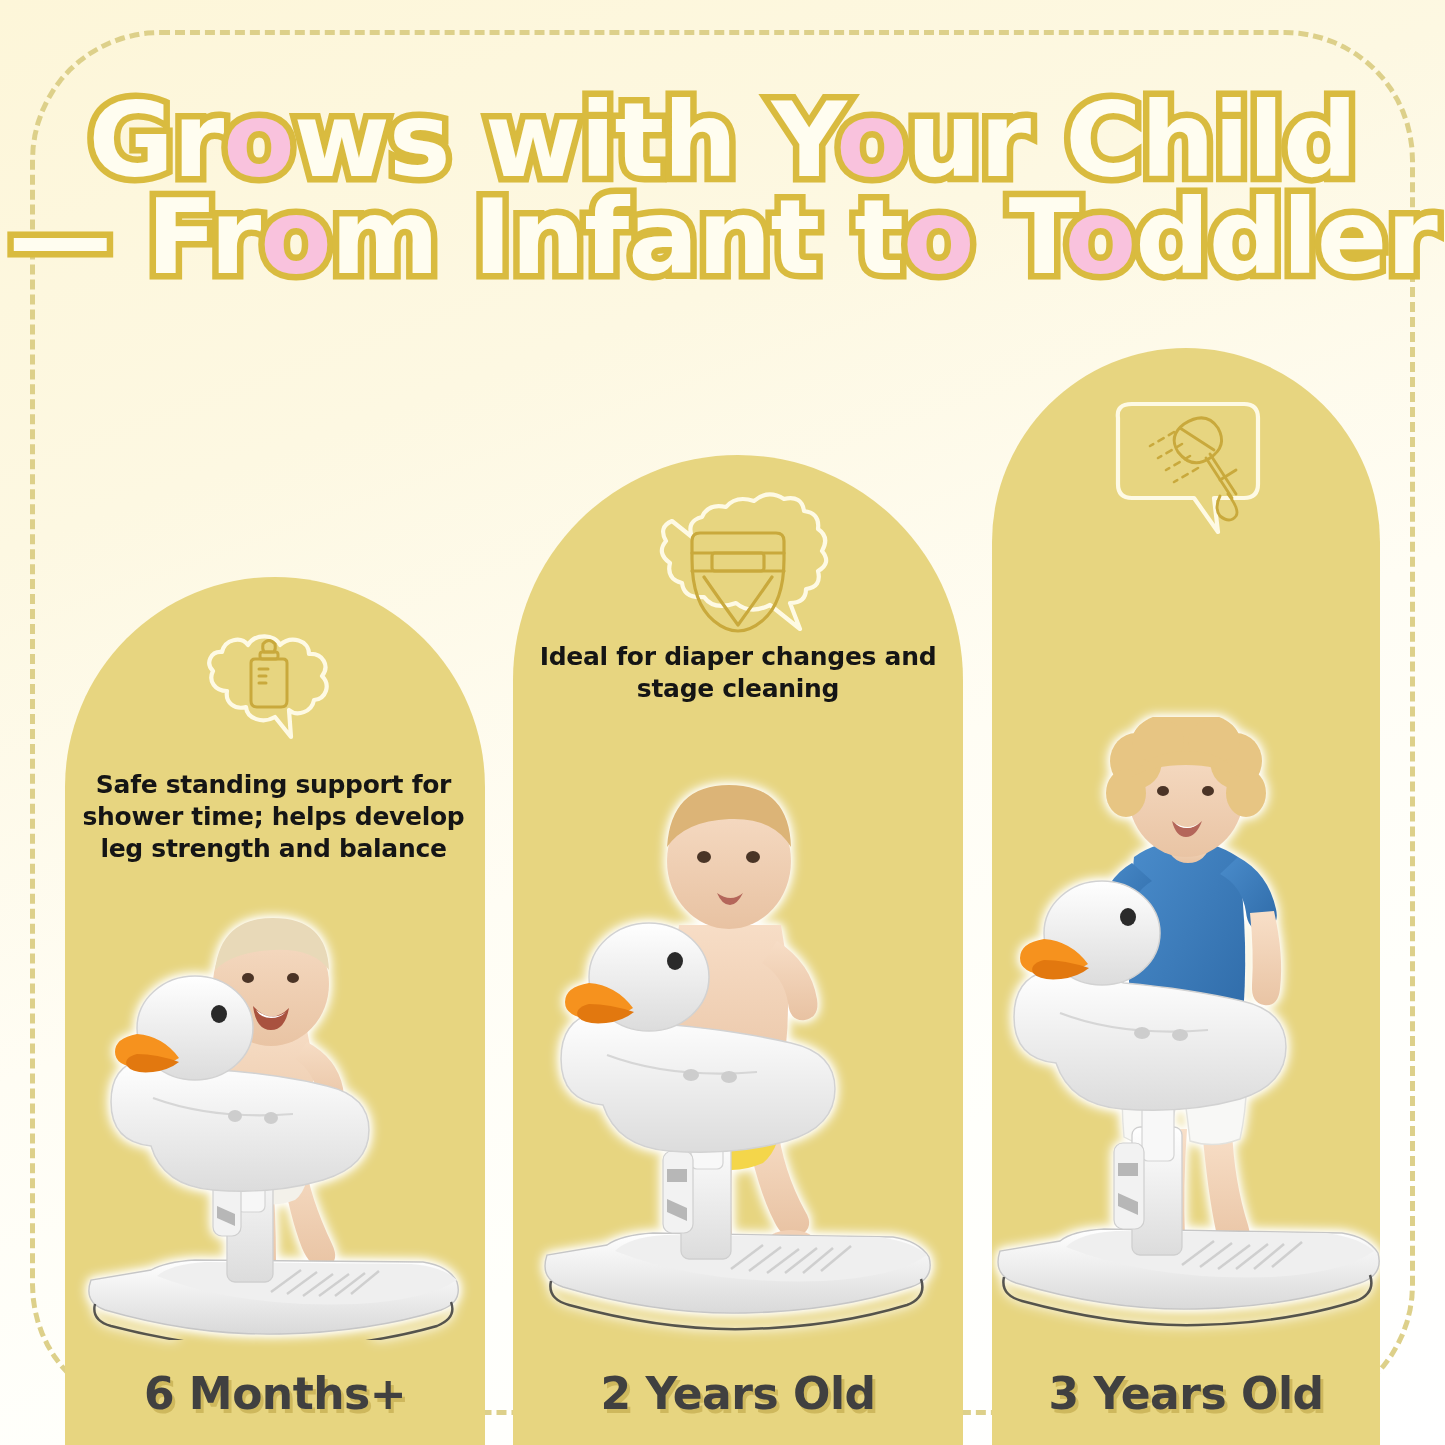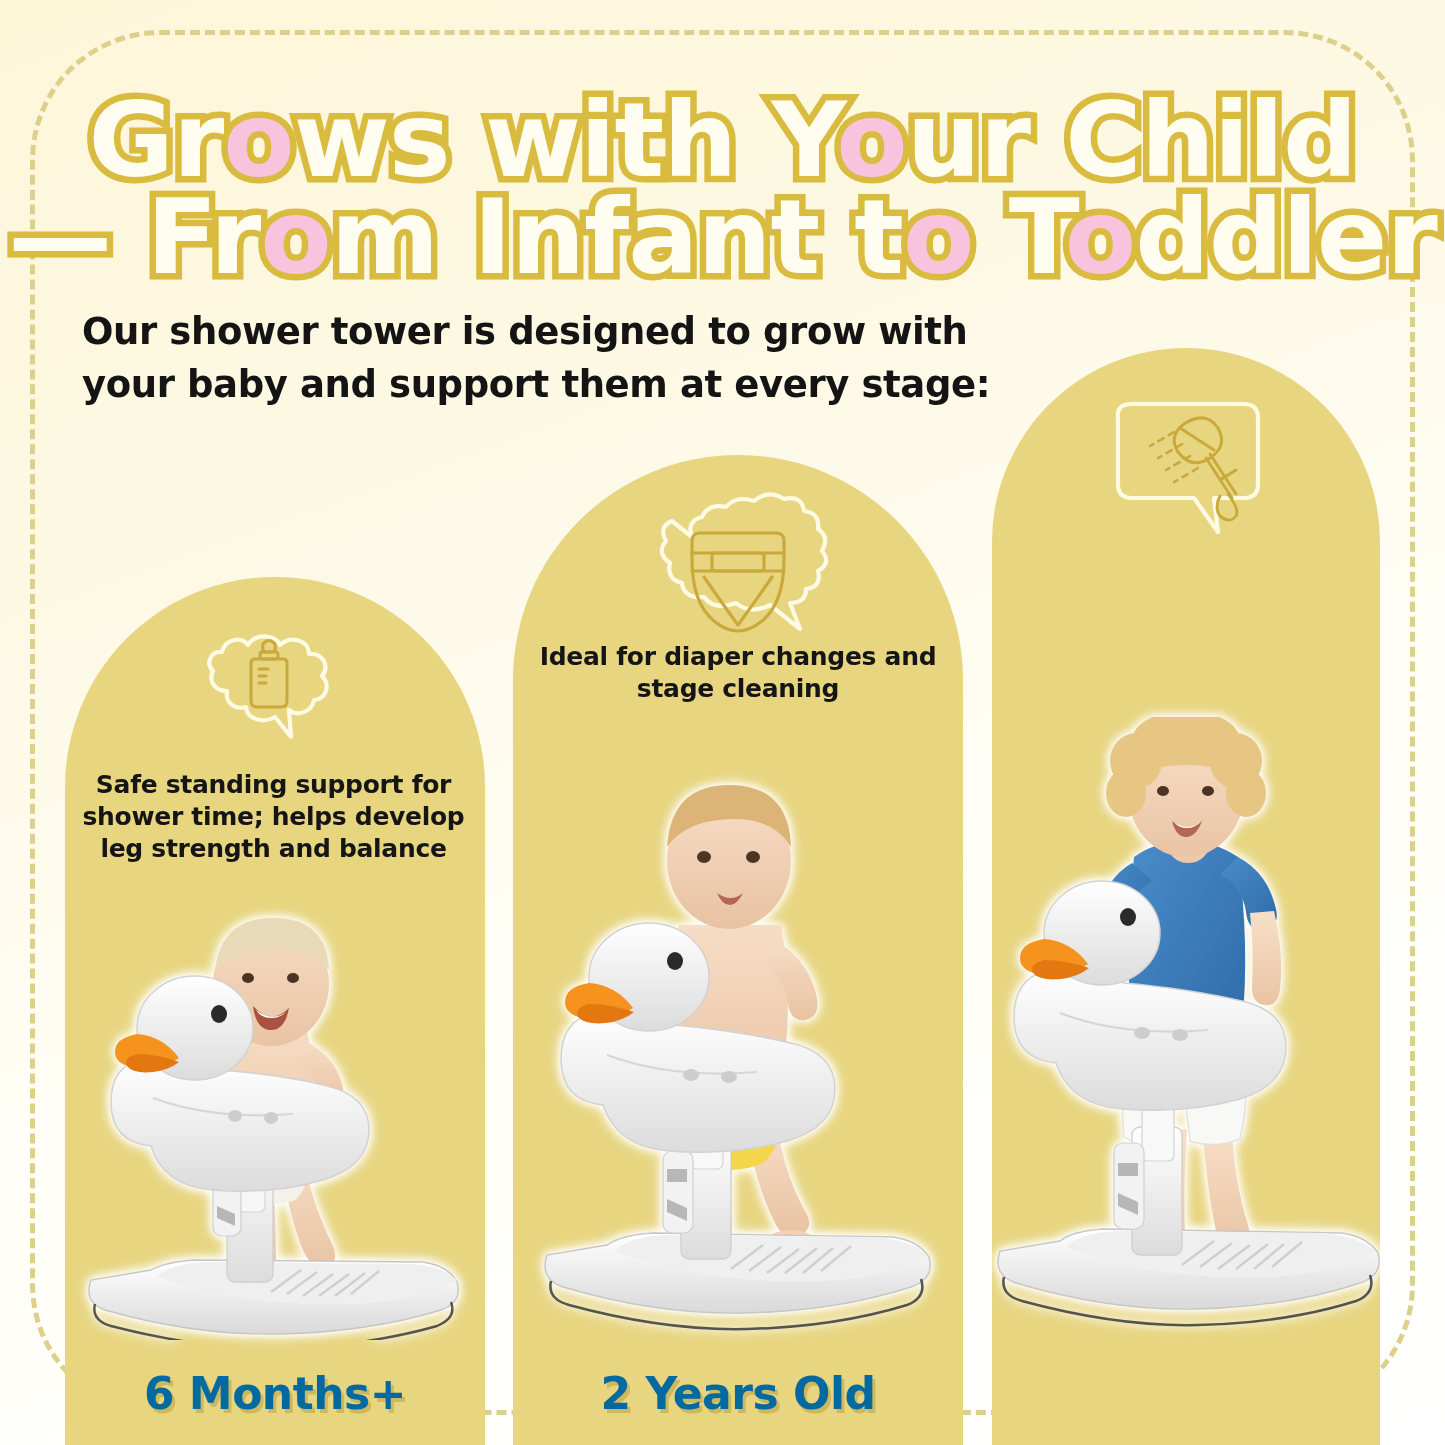--- a/index.html
+++ b/index.html
@@ -110,21 +110,21 @@
   
   .agelabel {
     position: absolute;
     left: 0;
     bottom: 26px;
     width: 100%;
     text-align: center;
     font-family: "DejaVu Sans", sans-serif;
     font-weight: bold;
     font-size: 44px;
-    color: #0369a1;
+    color: #404040;
     letter-spacing: -0.5px;
     text-shadow: 3px 4px 0 rgba(170,140,40,0.40);
   }
 
   
   .photo {
     position: absolute;
     left: 50%;
     transform: translateX(-50%);
     filter: drop-shadow(0 0 6px rgba(255,255,255,0.95))
@@ -145,21 +145,20 @@
 
   <div class="headline">
     <span class="ln">
       <span>Gr</span><span class="pk">o</span><span>ws with Y</span><span class="pk">o</span><span>ur Child</span>
     </span>
     <span class="ln">
       <span>— Fr</span><span class="pk">o</span><span>m Infant t</span><span class="pk">o</span><span> T</span><span class="pk">o</span><span>ddler</span>
     </span>
   </div>
 
-  <div class="subtitle">Our shower tower is designed to grow with your baby and support them at every stage:</div>
 
   <div class="col col-1">
 
     <div class="bubble">
       <svg viewBox="0 0 200 160" width="200" height="160">
         <path d="M52 66 C40 66 33 56 38 46 C30 38 36 26 47 27 C50 14 66 11 73 20
                  C80 8 100 9 105 20 C116 10 134 15 134 29 C148 28 155 41 147 51
                  C156 60 151 74 139 75 C137 87 122 92 114 85 L116 112 L100 92
                  C88 99 72 94 71 82 C60 85 50 78 52 66 Z" fill="none" stroke="#fffbe8" stroke-width="4.2" stroke-linecap="round" stroke-linejoin="round" opacity="0.96"></path>
         <g fill="none" stroke="#c9a93c" stroke-width="3" stroke-linecap="round" stroke-linejoin="round">
@@ -490,15 +489,16 @@
           <ellipse cx="142" cy="200" rx="8" ry="9" fill="#2a2a2a"></ellipse>
           <path d="M58 222 q-24 4 -24 19 q0 15 26 17 q24 2 42 -11 q-17 -23 -44 -25 Z" fill="#f6921e"></path>
           <path d="M58 243 q-15 4 -11 13 q7 8 28 6 q17 -2 28 -11 q-24 -8 -45 -8 Z" fill="#e2780f"></path>
           <path d="M74 296 q62 24 148 17" fill="none" stroke="#d6d6d6" stroke-width="2.2"></path>
           <ellipse cx="156" cy="316" rx="8" ry="6" fill="#cdcdcd"></ellipse>
           <ellipse cx="194" cy="318" rx="8" ry="6" fill="#cdcdcd"></ellipse>
         </g>
       </svg>
     </div>
 
+    <div class="agelabel">3 Years Old</div>
   </div>
 
 </div>
 
 </body></html>

